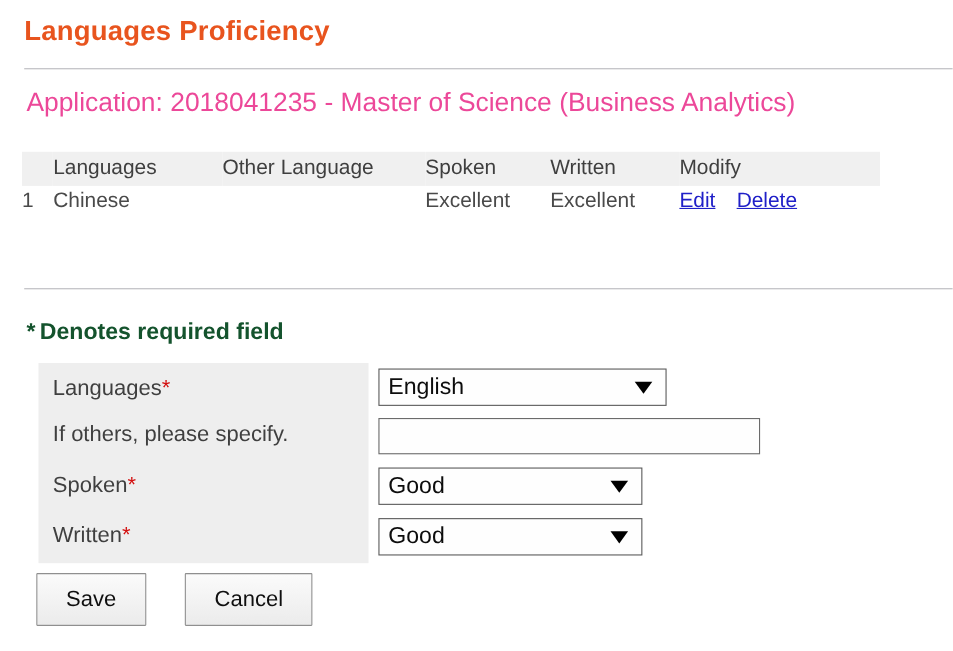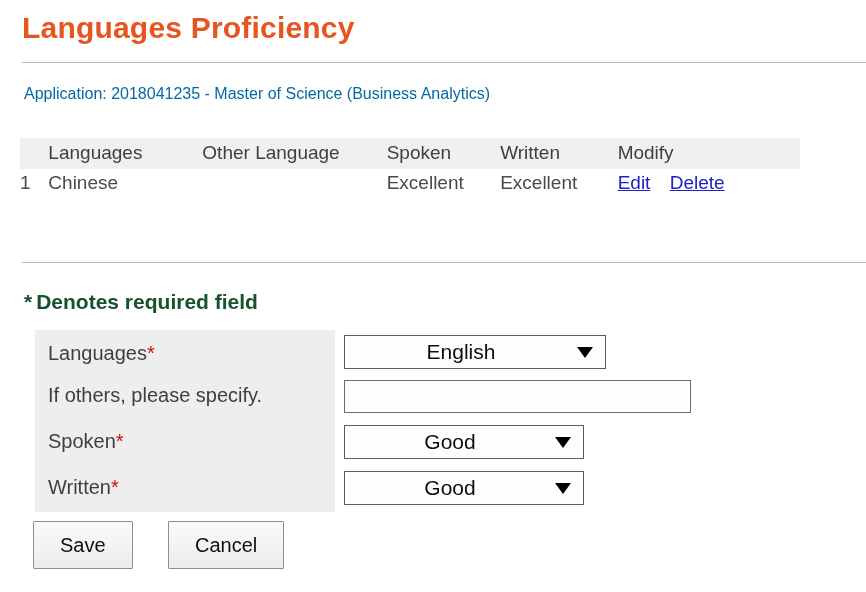--- a/index.html
+++ b/index.html
@@ -20,21 +20,21 @@
     position: relative;
     width: 866px;
     height: 592px;
   }
 
   
   .page-title {
     position: absolute;
     left: 22px;
     top: 6px;
-    font-size: 30px;
+    font-size: 25px;
     font-weight: bold;
     color: #e8541e;
     letter-spacing: 0.2px;
     line-height: 44px;
     white-space: nowrap;
   }
 
   .rule {
     position: absolute;
     left: 22px;
@@ -42,22 +42,22 @@
     height: 0;
     border-top: 1px solid #b9b9bd;
   }
   .rule-top { top: 62px; }
   .rule-mid { top: 262px; }
 
   .app-line {
     position: absolute;
     left: 24px;
     top: 80px;
-    font-size: 16px;
-    color: #0369a1;
+    font-size: 24px;
+    color: #ec4899;
     line-height: 28px;
     white-space: nowrap;
   }
 
   
   .lang-table {
     position: absolute;
     left: 20px;
     top: 138px;
     width: 780px;
@@ -169,21 +169,20 @@
     align-items: center;
     font-size: 21px;
     color: #0d0d0d;
     padding: 0 8px;
     cursor: pointer;
   }
   .select-ctl .sel-val {
     flex: 1 1 auto;
     white-space: nowrap;
     overflow: hidden;
-    text-align: center;
   }
   .caret {
     flex: 0 0 auto;
     width: 0;
     height: 0;
     border-left: 8px solid transparent;
     border-right: 8px solid transparent;
     border-top: 11px solid #000000;
     margin-left: 8px;
     margin-right: 4px;

